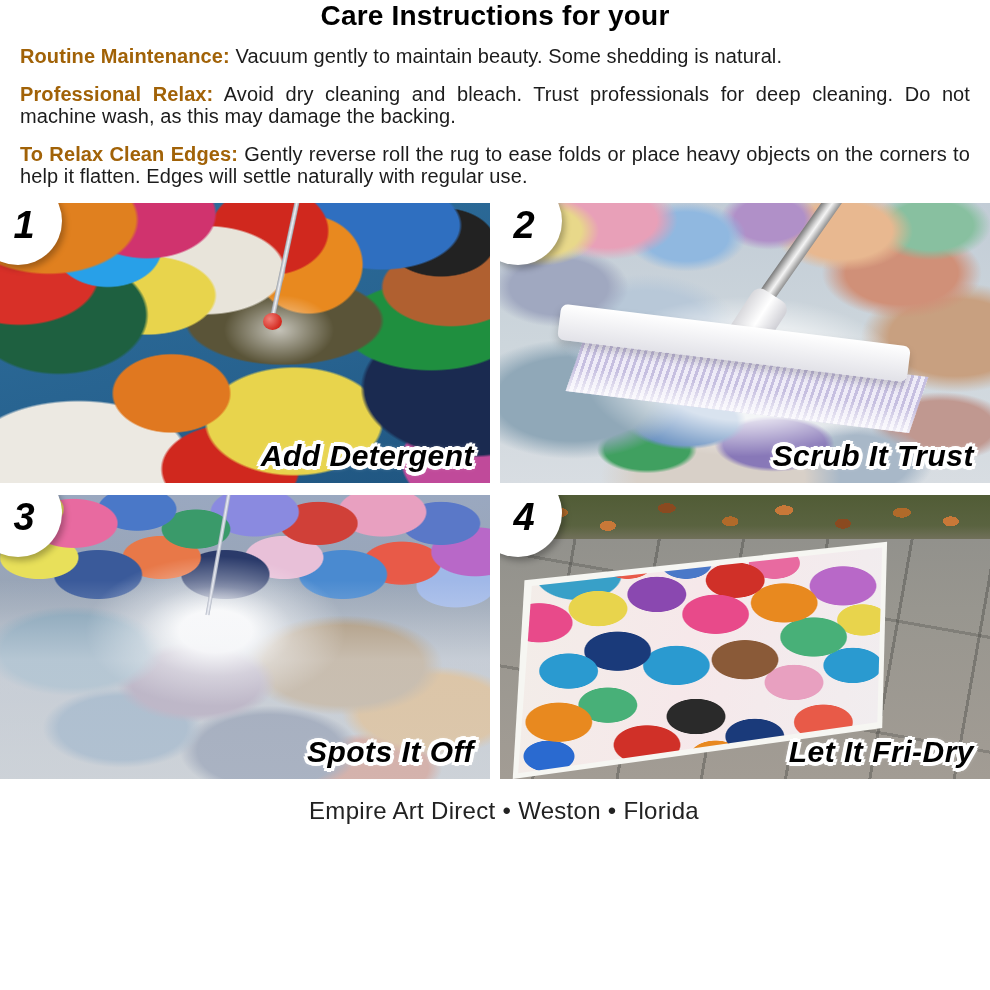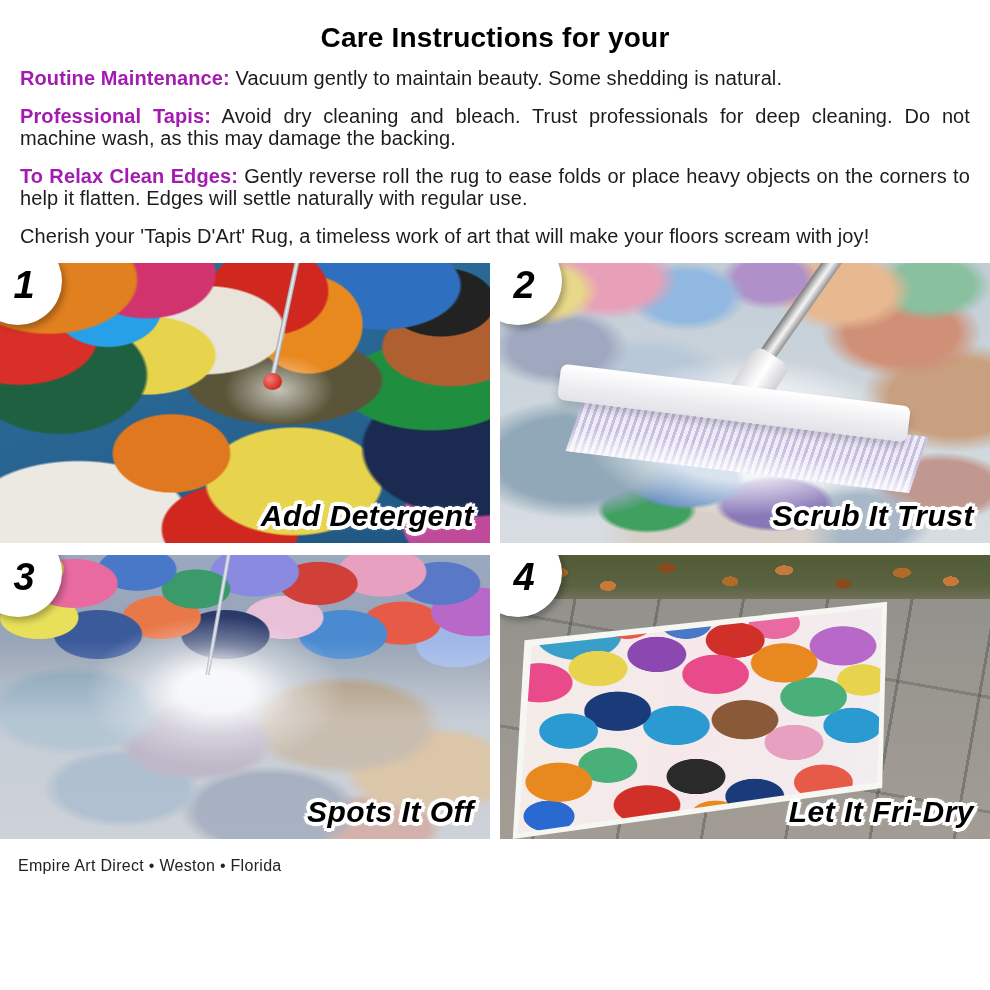--- a/index.html
+++ b/index.html
@@ -2,32 +2,32 @@
 <html><head>
 <meta charset="utf-8">
 <style>
   html,body{margin:0;padding:0;}
   body{
     width:990px;height:990px;background:#ffffff;
     font-family:"Liberation Sans", sans-serif;color:#000;
     overflow:hidden;
   }
   .title{
-    padding-top:22px;text-align:center;
+    text-align:center;
     font-size:28px;line-height:31px;font-weight:bold;
     letter-spacing:.2px;
   }
   .copy{margin:14px 20px 0 20px;}
   .copy p{
     margin:0 0 16px 0;
     font-size:20px;line-height:22px;
     text-align:justify;color:#1c1c1c;
     letter-spacing:.1px;
   }
-  .copy p b{color:#a21caf;margin-top:32px;}
+  .copy p b{color:#a16207;margin-top:32px;}
   .copy p.closing{text-align:left;margin-bottom:0;}
   
   .grid{
     margin-top:16px;
     display:grid;grid-template-columns:490px 490px;
     gap:12px 10px;
   }
   .photo{position:relative;overflow:hidden;height:280px;background:#888;}
   .row2 .photo{height:284px;}
   .badge{
@@ -197,43 +197,42 @@
       radial-gradient(26px 16px at 74% 44%, #e8d44c 0 96%, transparent 100%),
       radial-gradient(26px 16px at 10% 92%, #2a6ad0 0 96%, transparent 100%),
       radial-gradient(26px 16px at 44% 92%, #e8891f 0 96%, transparent 100%),
       radial-gradient(26px 16px at 56% 24%, #e86aa0 0 96%, transparent 100%),
       radial-gradient(26px 16px at 38% 24%, #4a78c8 0 96%, transparent 100%),
       radial-gradient(26px 16px at 26% 24%, #e85a48 0 96%, transparent 100%),
       radial-gradient(44px 26px at 16% 28%, #38a0c8 0 96%, transparent 100%),
       linear-gradient(100deg, #f2eee8 0%, #f6e8ea 40%, #eef0f2 100%);
   }
   
-  .footer{margin-top:18px;font-size:16px;color:#222;letter-spacing:.3px;margin-left:18px;}
+  .footer{margin-top:18px;text-align:center;font-size:24px;color:#222;letter-spacing:.3px;margin-left:18px;}
 </style>
 </head>
 <body>
 
 <div class="title">
   <div>Care Instructions for your</div>
 </div>
 
 <div class="copy">
   <p>
     <b>Routine Maintenance:</b>
     <span>Vacuum gently to maintain beauty. Some shedding is natural.</span>
   </p>
   <p>
-    <b>Professional Tapis:</b>
+    <b>Professional Relax:</b>
     <span>Avoid dry cleaning and bleach. Trust professionals for deep cleaning. Do not machine wash, as this may damage the backing.</span>
   </p>
   <p>
     <b>To Relax Clean Edges:</b>
     <span>Gently reverse roll the rug to ease folds or place heavy objects on the corners to help it flatten. Edges will settle naturally with regular use.</span>
   </p>
-  <p class="closing">Cherish your 'Tapis D'Art' Rug, a timeless work of art that will make your floors scream with joy!</p>
 </div>
 
 <div class="grid">
 
   <div class="photo">
     <div class="p1-bg"></div>
     <div class="splash1"></div>
     <div class="stream1"></div>
     <div class="drop1"></div>
     <div class="badge">

